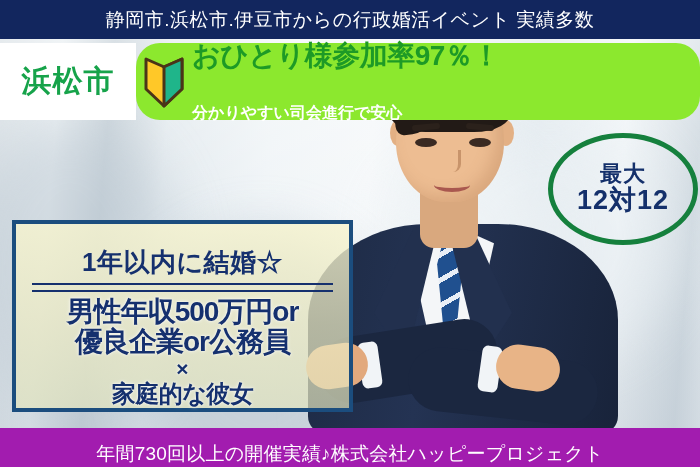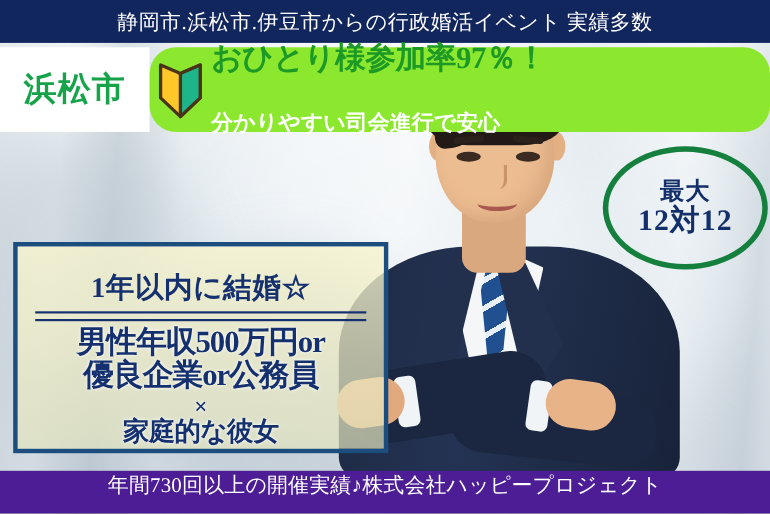--- a/index.html
+++ b/index.html
@@ -5,21 +5,21 @@
   html, body {
     margin: 0;
     padding: 0;
     background: #222;
   }
   #banner {
     position: relative;
     width: 700px;
     height: 467px;
     overflow: hidden;
-    font-family: Liberation Serif, serif;
+    font-family: Liberation Sans, sans-serif;
     background: #dfe6ea;
     user-select: none;
   }
 
   
   .bg {
     position: absolute;
     inset: 0;
     background:
       linear-gradient(180deg, rgba(255,255,255,0.55) 0%, rgba(255,255,255,0.10) 45%, rgba(190,200,210,0.45) 100%),
@@ -164,21 +164,21 @@
   .green-line1 {
     color: #1d9a26;
     font-size: 28px;
     font-weight: bold;
     line-height: 1.06;
     letter-spacing: -.5px;
     white-space: nowrap;
   }
   .green-line2 {
     color: #ffffff;
-    font-size: 20px;
+    font-size: 16px;
     font-weight: bold;
     line-height: 1.2;
     letter-spacing: 0px;
     white-space: nowrap;
     margin-top: 32px;
   }
 
   
   .headline {
     position: absolute;
@@ -254,22 +254,22 @@
   }
   .info-l1 { font-size: 28px; letter-spacing: -1px; }
   .info-l2 { font-size: 28px; letter-spacing: -1px; }
   .info-l3 { font-size: 21px; line-height: 1.15; }
   .info-l4 { font-size: 24px; letter-spacing: -.5px; }
 
   
   .bottom-bar {
     position: absolute; left: 0; bottom: 0;
     width: 100%; height: 39px;
-    background: #4c1d95;
-    display: flex; align-items: flex-start; justify-content: center;
+    background: #a21caf;
+    display: flex; align-items: flex-end; justify-content: center;
   }
   .bottom-bar-text {
     color: #ffffff;
     font-size: 19px;
     letter-spacing: .2px;
     white-space: nowrap;
   }
 </style>
 </head>
 <body>

